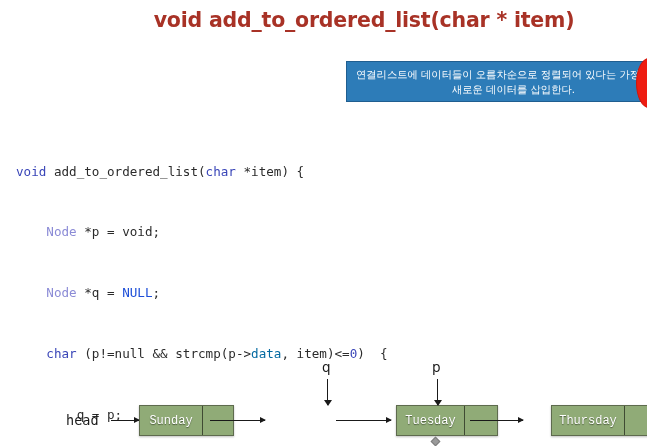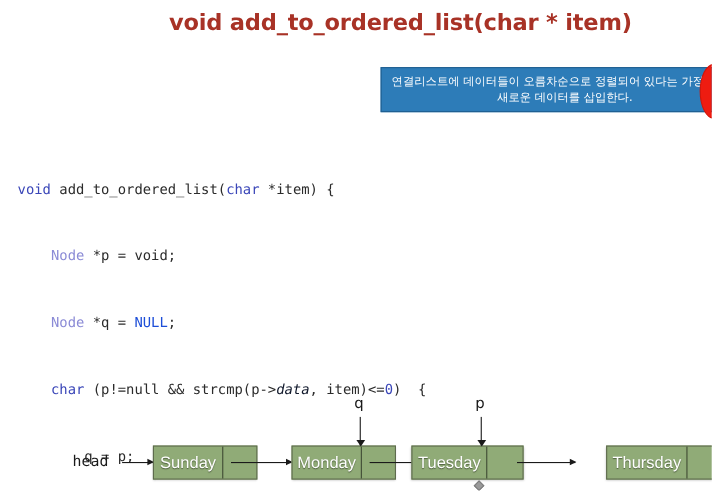--- a/index.html
+++ b/index.html
@@ -77,21 +77,21 @@
     font-family: "DejaVu Sans Mono", monospace;
     font-size: 12.6px;
     line-height: 20.3px;
     white-space: pre;
     color: #2b2b2b;
   }
   #code-block .ln { display: block; }
   .kw   { color: #3a46b8; }   
   .typ  { color: #8b8bd6; }   
   .cst  { color: #1d4ed8; }   
-  .mem  { color: #0f172a; font-style: italic; }   
+  .mem  { color: #0369a1; }   
   .num  { color: #3a46b8; }   
   .pl   { color: #2b2b2b; }   
 
   
   #diagram {
     position: absolute;
     left: 0;
     top: 355px;
     width: 647px;
     height: 91px;
@@ -115,22 +115,22 @@
     justify-content: center;
     border-right: 1px solid #3f4a33;
     box-sizing: border-box;
   }
   .node .link-cell {
     flex: 1 1 auto;
     box-sizing: border-box;
   }
   .node-label {
     color: #ffffff;
-    font-family: Liberation Sans, sans-serif;
-    font-size: 15px;
+    font-family: Liberation Mono, monospace;
+    font-size: 12px;
     text-shadow: 0 1px 1px rgba(40,50,30,0.65);
     white-space: nowrap;
   }
 
   
   .connector {
     position: absolute;
     top: 65px;
     height: 1px;
     background: #1a1a1a;
@@ -226,30 +226,24 @@
 
   <div class="node" style="left:139px; width:95px;">
     <div class="data-cell" style="width:63px;">
       <span class="node-label">Sunday</span>
     </div>
     <div class="link-cell"></div>
   </div>
 
   <div class="connector" style="left:210px; width:55px;"></div>
 
-  <div class="node" style="left:265px; width:95px;">
-    <div class="data-cell" style="width:63px;">
-      <span class="node-label">Monday</span>
-    </div>
-    <div class="link-cell"></div>
-  </div>
 
   <div class="connector" style="left:336px; width:55px;"></div>
 
-  <div class="node" style="left:374px; width:102px;gap:37px;">
+  <div class="node" style="left:396px; width:102px;gap:37px;">
     <div class="data-cell" style="width:68px;">
       <span class="node-label">Tuesday</span>
     </div>
     <div class="link-cell"></div>
   </div>
 
   <div class="connector" style="left:470px; width:53px;"></div>
 
   <div class="node" style="left:551px; width:105px;">
     <div class="data-cell" style="width:73px;">

